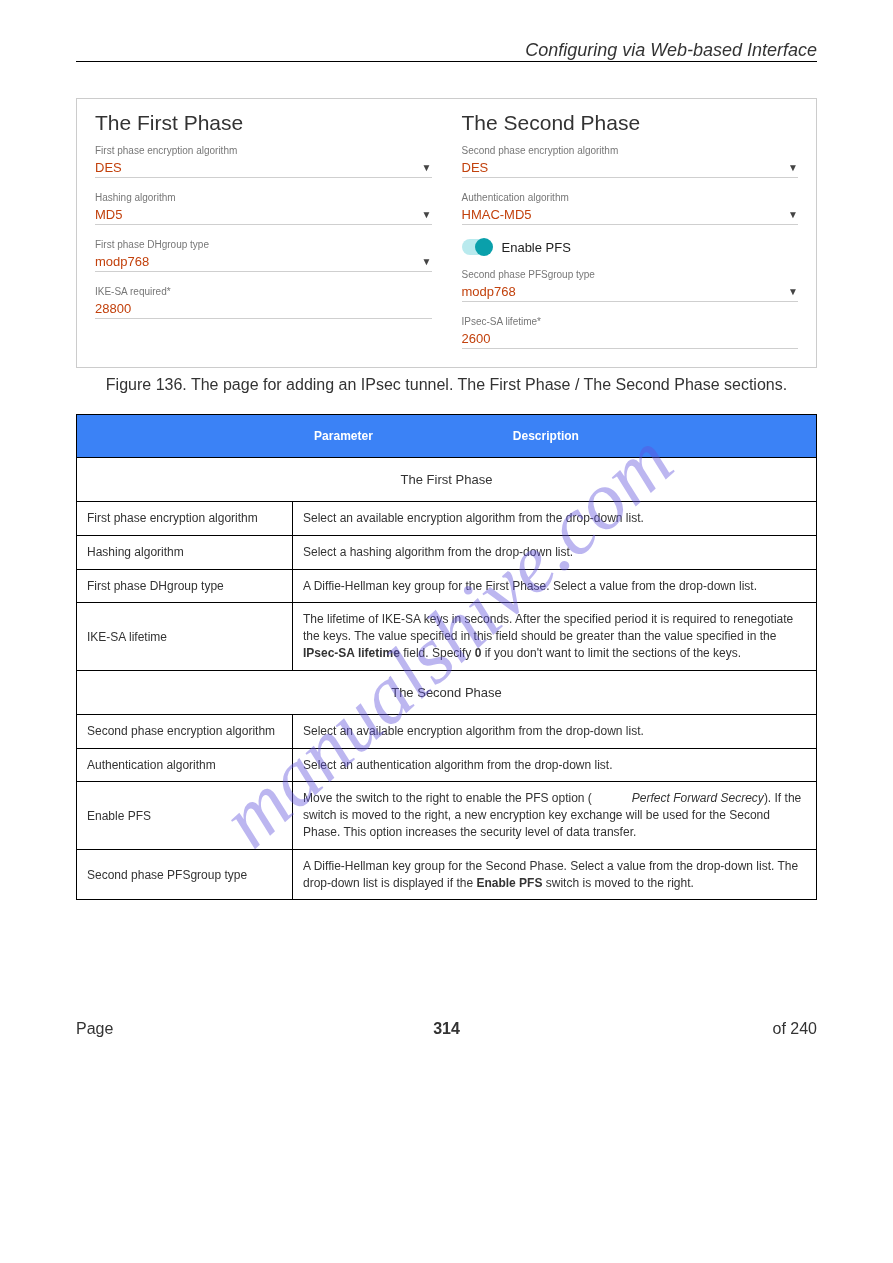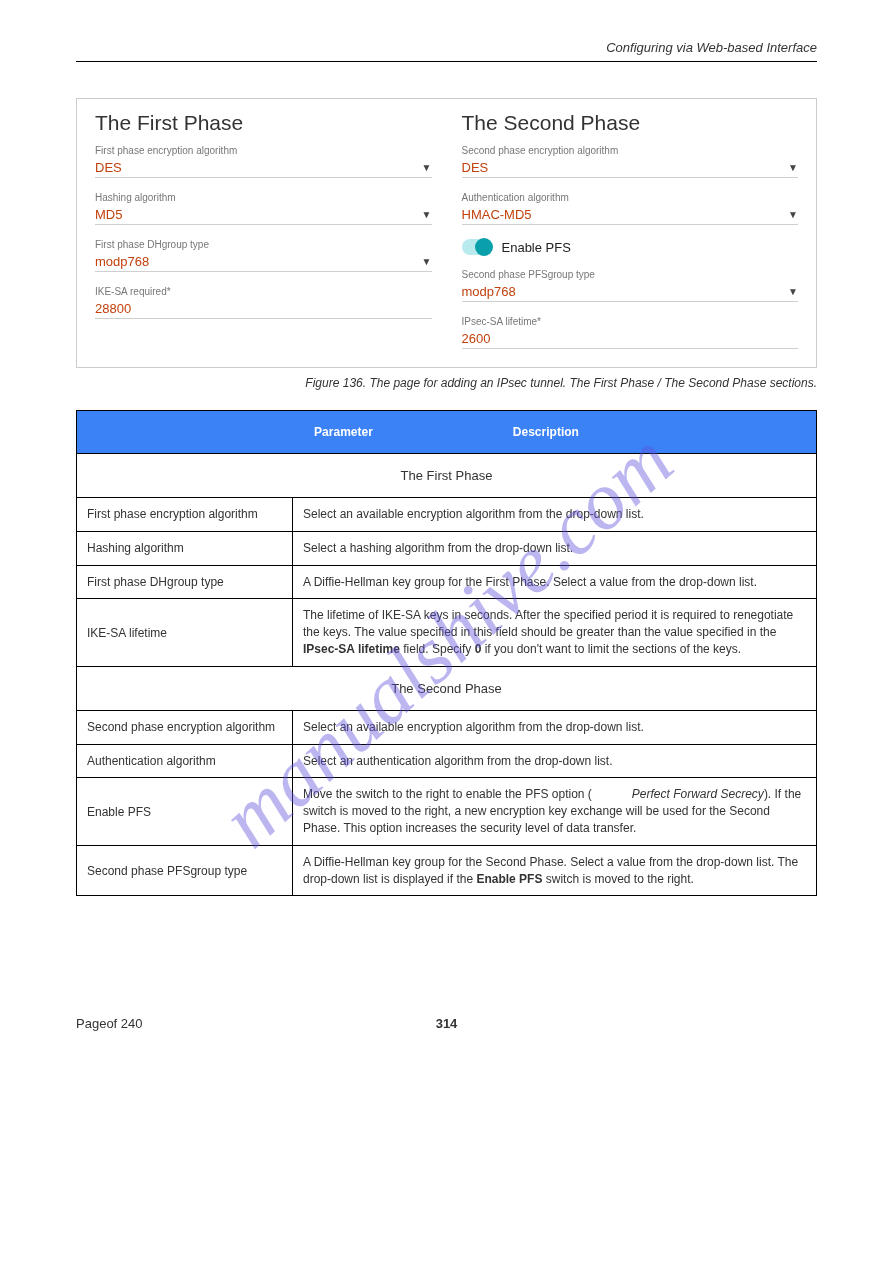--- a/index.html
+++ b/index.html
@@ -12,23 +12,22 @@
   }
   .page {
     position: relative;
     width: 893px;
     padding: 40px 76px 100px 76px;
     box-sizing: border-box;
   }
   .header-row {
     display: flex;
     justify-content: space-between;
-    font-size: 13px;
+    font-size: 18px;
     color: #333;
-    padding-bottom: 6px;
     border-bottom: 1px solid #000;
     margin-bottom: 36px;
   }
   .header-row .hdr-right { font-style: italic; }
 
   
   .figure {
     border: 1px solid #ccc;
     padding: 12px 18px 4px 18px;
     display: flex;
@@ -89,23 +88,22 @@
     width: 18px;
     height: 18px;
     border-radius: 50%;
     background: #0aa0ab;
   }
   .toggle-label {
     font-size: 13px;
     color: #222;
   }
   .fig-caption {
-    text-align: right;
-    font-style: italic;
-    font-size: 12px;
+    text-align: center;
+    font-size: 16px;
     margin: 8px 0 20px 0;
   }
 
   
   .watermark {
     position: absolute;
     left: 50%;
     top: 640px;
     transform: translate(-50%, -50%) rotate(-42deg);
     font-size: 82px;
@@ -148,21 +146,22 @@
   table.params td.desc {
     line-height: 1.4;
   }
   .b { font-weight: bold; }
   .val { font-style: italic; padding-left: 40px; }
 
   .footer {
     position: relative;
     margin-top: 120px;
     display: flex;
-    font-size: 13px;
+    justify-content: space-between;
+    font-size: 16px;
   }
   .footer .f-left {}
   .footer .f-mid { position: absolute; left: 50%; transform: translateX(-50%); }
   .footer .f-right {}
 </style>
 </head>
 <body>
 
 <div class="page">
 

